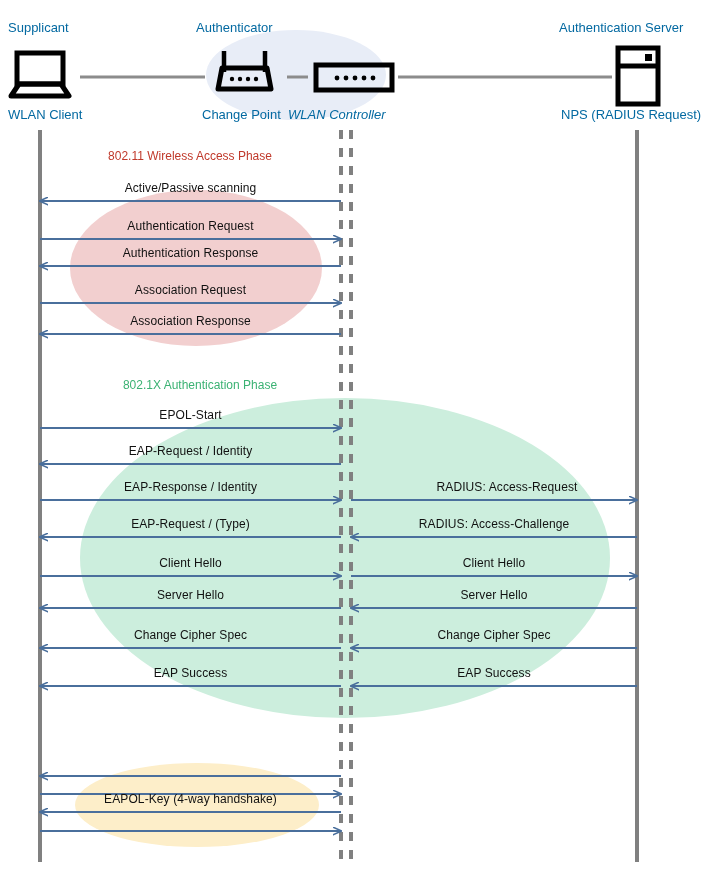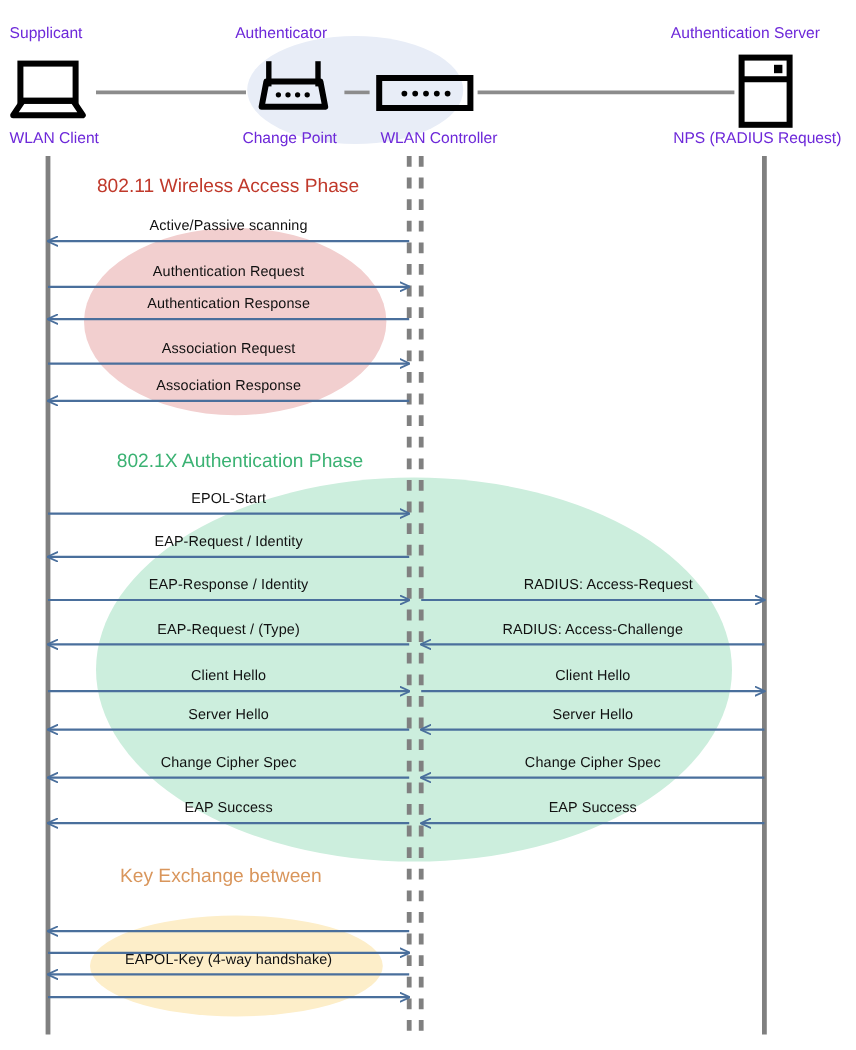--- a/index.html
+++ b/index.html
@@ -22,36 +22,36 @@
   #svg-layer {
     position: absolute;
     top: 0;
     left: 0;
     width: 713px;
     height: 875px;
   }
   .hdr-label {
     position: absolute;
     font-size: 13px;
-    color: #6d28d9;
+    color: #0369a1;
     white-space: nowrap;
     text-align: left;
   }
   .msg-label {
     position: absolute;
     font-size: 12px;
     color: #111111;
     white-space: nowrap;
     text-align: center;
     transform: translateX(-50%);
     letter-spacing: 0.1px;
   }
   .phase-label {
     position: absolute;
-    font-size: 16px;
+    font-size: 12px;
     white-space: nowrap;
     text-align: center;
     transform: translateX(-50%);
     font-weight: normal;
     line-height: 18px;
   }
   .phase-1 { color: #c0392b; }
   .phase-2 { color: #3bb273; }
   .phase-3 { color: #d9965c; }
 </style>
@@ -141,31 +141,30 @@
         <line x1="351" x2="637" y1="686" y2="686" stroke="#4a6f9c" stroke-width="1.8" marker-end="" marker-start="url(#arrowL)"></line>
       </g>
   </svg>
 
   <div class="hdr-label" style="left:8px; top:20px;">Supplicant</div>
   <div class="hdr-label" style="left:8px; top:107px;">WLAN Client</div>
 
   <div class="hdr-label" style="left:196px; top:20px;">Authenticator</div>
   <div class="hdr-label" style="left:202px; top:107px;">Change Point</div>
 
-  <div class="hdr-label" style="left:317px; top:107px;">WLAN Controller</div>
+  <div class="hdr-label" style="left:288px; top:107px;font-style:italic;">WLAN Controller</div>
 
   <div class="hdr-label" style="left:559px; top:20px;">Authentication Server</div>
   <div class="hdr-label" style="left:561px; top:107px;">NPS (RADIUS Request)</div>
 
   <div class="phase-label phase-1" style="left:190px; top:147px;">802.11 Wireless Access Phase</div>
 
   <div class="phase-label phase-2" style="left:200px; top:376px;">802.1X Authentication Phase</div>
 
   <div class="phase-label phase-3" style="left:184px; top:722px;">
-    <div>Key Exchange between</div>
   </div>
 
   <div id="label-group">
       <div class="msg-label" style="left: 190.5px; top: 181px;">Active/Passive scanning</div>
       <div class="msg-label" style="left: 190.5px; top: 219px;">Authentication Request</div>
       <div class="msg-label" style="left: 190.5px; top: 246px;">Authentication Response</div>
       <div class="msg-label" style="left: 190.5px; top: 283px;">Association Request</div>
       <div class="msg-label" style="left: 190.5px; top: 314px;">Association Response</div>
       <div class="msg-label" style="left: 190.5px; top: 408px;">EPOL-Start</div>
       <div class="msg-label" style="left: 190.5px; top: 444px;">EAP-Request / Identity</div>

